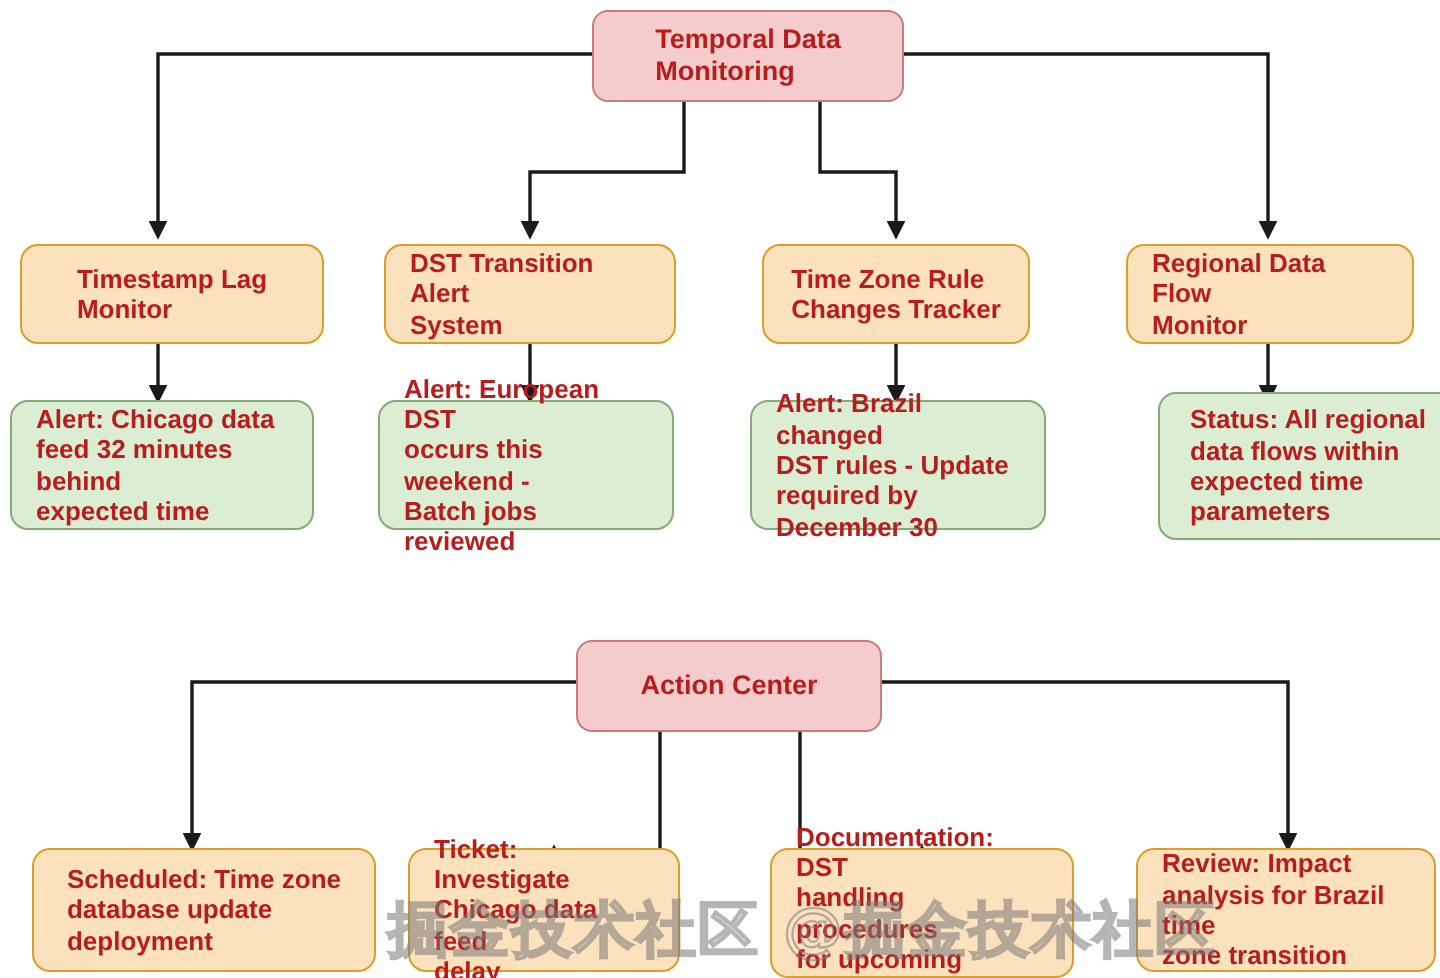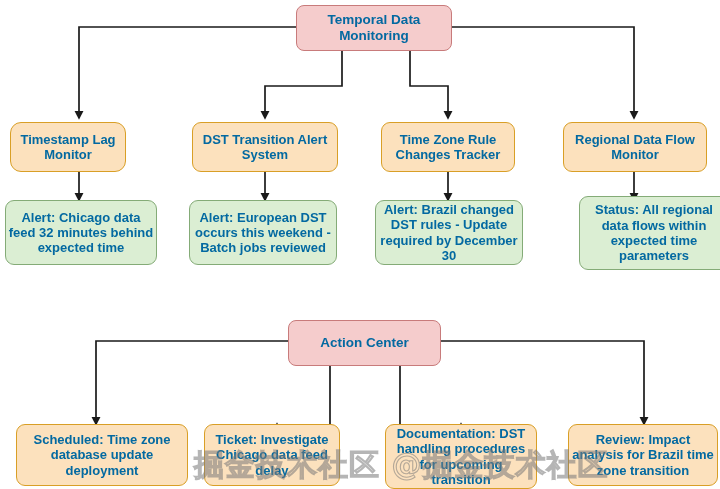--- a/index.html
+++ b/index.html
@@ -12,26 +12,26 @@
   }
   #canvas{position:absolute;inset:0;width:720px;height:489px;}
   #edges{position:absolute;left:0;top:0;width:720px;height:489px;}
 
   .node{
     position:absolute;
     box-sizing:border-box;
     display:flex;
     align-items:center;
     justify-content:center;
-    text-align:center;
+    text-align:left;
     border-radius:9px;
     font-weight:bold;
-    color:#0369a1;
+    color:#b91c1c;
     line-height:1.18;
-    padding:2px 2px;
+    padding:2px 12px;
     white-space:pre-line;
   }
   .root{
     background:#f5cccc;
     border:1.6px solid #c87b7b;
     font-size:13.5px;
     border-radius:8px;
   }
   .monitor{
     background:#fce1bd;
@@ -92,21 +92,21 @@
       <path d="M 288 341 L 96 341 L 96 424"></path>
       <path d="M 330 366 L 330 425 L 277 425 L 277 424"></path>
       <path d="M 400 366 L 400 425 L 461 425 L 461 424"></path>
       <path d="M 441 341 L 644 341 L 644 424"></path>
     </g>
   </svg>
 
   <div class="node root" style="left:296px;top:5px;width:156px;height:46px;">Temporal Data
 Monitoring</div>
 
-  <div class="node monitor" style="left:10px;top:122px;width:116px;height:50px;border-radius:11px;">Timestamp Lag
+  <div class="node monitor" style="left:10px;top:122px;width:152px;height:50px;">Timestamp Lag
 Monitor</div>
   <div class="node monitor" style="left:192px;top:122px;width:146px;height:50px;">DST Transition Alert
 System</div>
   <div class="node monitor" style="left:381px;top:122px;width:134px;height:50px;">Time Zone Rule
 Changes Tracker</div>
   <div class="node monitor" style="left:563px;top:122px;width:144px;height:50px;">Regional Data Flow
 Monitor</div>
 
   <div class="node alert" style="left:5px;top:200px;width:152px;height:65px;">Alert: Chicago data
 feed 32 minutes behind

